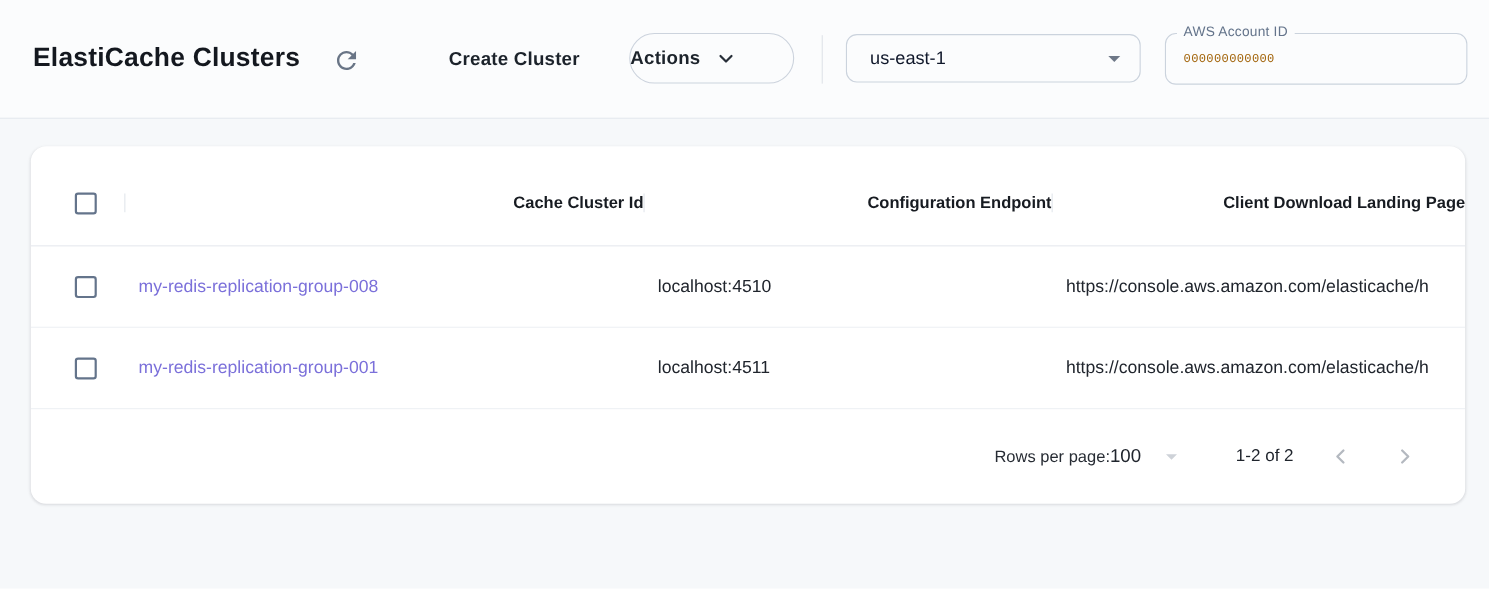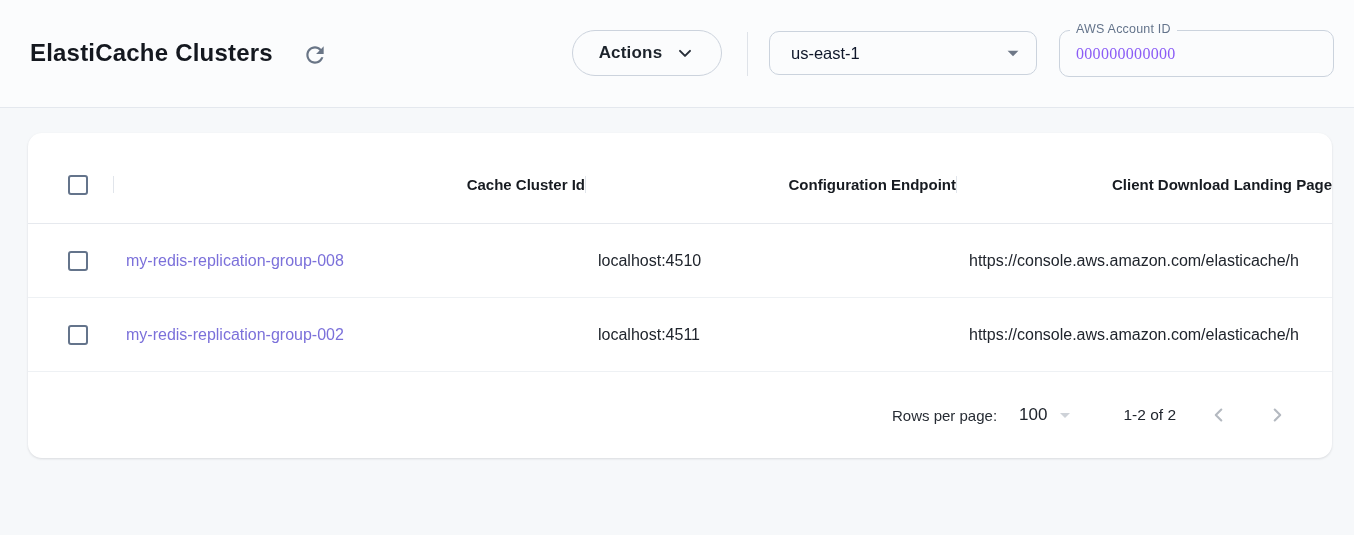--- a/index.html
+++ b/index.html
@@ -27,21 +27,21 @@
     display:flex; align-items:center; justify-content:center; color:#697586;
   }
   .create-btn {
     position:absolute; left:396px; top:34px; height:40px; padding:0 12px;
     border:none; background:transparent; cursor:pointer;
     font-family:inherit; font-size:17px; font-weight:700; color:#1c232b; letter-spacing:.2px;
   }
   .actions-btn {
     position:absolute; left:572px; top:30px; width:150px; height:46px;
     border:1px solid #ccd3dd; border-radius:23px; background:#fbfcfd; cursor:pointer;
-    display:flex; align-items:center; justify-content:center; gap:13px;
+    display:flex; align-items:center; gap:13px;
     font-family:inherit; font-size:17px; font-weight:700; color:#1c232b; letter-spacing:.2px;
   }
   .vdivider {
     position:absolute; left:747px; top:32px; width:1px; height:44px; background:#dfe3e9;
   }
   .region-select {
     position:absolute; left:769px; top:31px; width:268px; height:44px;
     border:1px solid #cbd3dd; border-radius:10px; background:transparent; cursor:pointer;
     display:flex; align-items:center; justify-content:space-between;
     padding:0 10px 0 21px; font-size:16.5px; color:#0f172a;
@@ -49,21 +49,21 @@
   .account-field {
     position:absolute; left:1059px; top:30px; width:275px; height:47px;
     border:1px solid #cbd3dd; border-radius:10px;
   }
   .account-label {
     position:absolute; left:10px; top:-9px; background:#fbfcfd; padding:0 6px;
     font-size:12.5px; color:#64748b; letter-spacing:.2px;
   }
   .account-input {
     width:100%; height:100%; border:none; background:transparent; outline:none;
-    padding:0 16px; font-size:16px; color:#8b5cf6; font-family:Liberation Serif, serif; letter-spacing:.3px;
+    padding:0 16px; font-size:11px; color:#a16207; font-family:Liberation Mono, monospace; letter-spacing:.3px;
   }
 
   
   .card {
     position:absolute; left:28px; top:133px; width:1304px; height:325px;
     background:#ffffff; border-radius:14px; overflow:hidden;
     box-shadow:0 1px 3px rgba(20,26,36,.08), 0 1px 2px rgba(20,26,36,.05);
   }
   .thead {
     height:91px; padding-top:13px; display:flex; align-items:center;
@@ -96,21 +96,21 @@
     background:#fff; cursor:pointer; flex:none;
   }
 
   
   .tfoot {
     height:86px; display:flex; align-items:center; justify-content:flex-end;
     padding-right:40px; font-size:15px; color:#272c34;text-align:center;
   }
   .rpp-label { color:#272c34; }
   .rpp-select {
-    display:flex; align-items:center; margin-left:22px; cursor:pointer; gap:6px;
+    display:flex; align-items:center; cursor:pointer; gap:16px;
   }
   .rpp-value { font-size:17px; color:#20252d; }
   .range-label { margin-left:46px; font-size:15.5px; color:#20252d; }
   .nav-btn {
     border:none; background:transparent; width:30px; height:30px; margin-left:28px;
     display:flex; align-items:center; justify-content:center; color:#b4b9c0; cursor:default;
     padding:0;
   }
   svg { display:block; }
 </style>
@@ -121,20 +121,21 @@
   <h1 class="page-title">ElastiCache Clusters</h1>
 
   <button class="refresh-btn">
     <span>
       <svg width="26" height="26" viewBox="0 0 24 24" fill="currentColor">
         <path d="M17.65 6.35C16.2 4.9 14.21 4 12 4c-4.42 0-7.99 3.58-8 8s3.57 8 8 8c3.73 0 6.84-2.55 7.73-6h-2.08c-.82 2.33-3.04 4-5.65 4-3.31 0-6-2.69-6-6s2.69-6 6-6c1.66 0 3.14.69 4.22 1.78L13 11h7V4l-2.35 2.35z"></path>
       </svg>
     </span>
   </button>
 
+  <button class="create-btn">Create Cluster</button>
 
   <button class="actions-btn">
     <span>Actions</span>
     <span>
       <svg width="20" height="20" viewBox="0 0 24 24" fill="none" stroke="#272e38" stroke-width="2.4" stroke-linecap="round" stroke-linejoin="round">
         <polyline points="6,9.5 12,15.5 18,9.5"></polyline>
       </svg>
     </span>
   </button>
 
@@ -172,21 +173,21 @@
     </div>
     <div class="td link col-1">my-redis-replication-group-008</div>
     <div class="td col-2">localhost:4510</div>
     <div class="td col-3">https://console.aws.amazon.com/elasticache/h</div>
   </div>
 
   <div class="trow">
     <div class="col-check">
       <span class="cb"></span>
     </div>
-    <div class="td link col-1">my-redis-replication-group-002</div>
+    <div class="td link col-1">my-redis-replication-group-001</div>
     <div class="td col-2">localhost:4511</div>
     <div class="td col-3">https://console.aws.amazon.com/elasticache/h</div>
   </div>
 
   <div class="tfoot">
     <span class="rpp-label">Rows per page:</span>
     <span class="rpp-select">
       <span class="rpp-value">100</span>
       <span>
         <svg width="24" height="24" viewBox="0 0 24 24" fill="#ced2d8">

